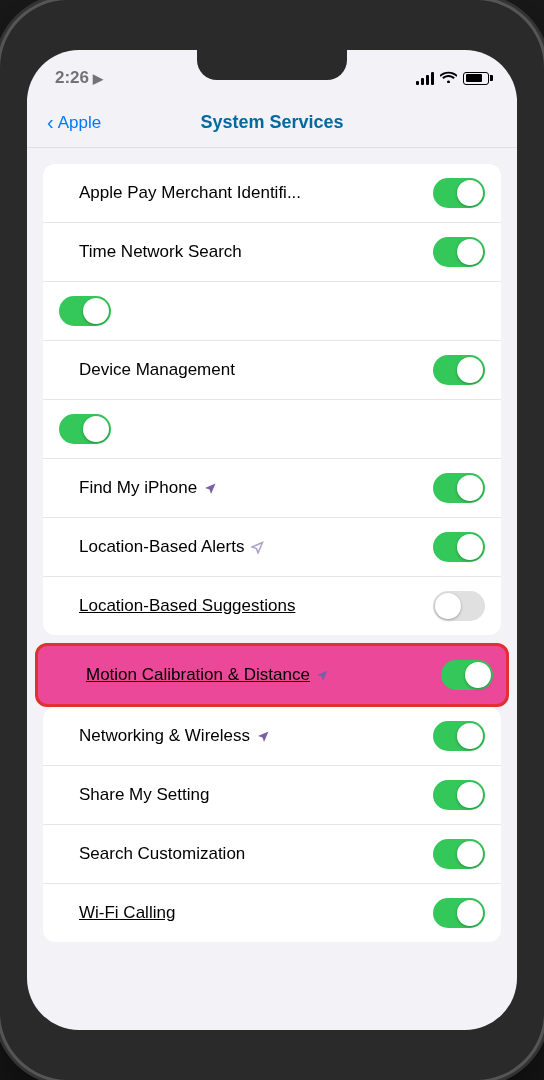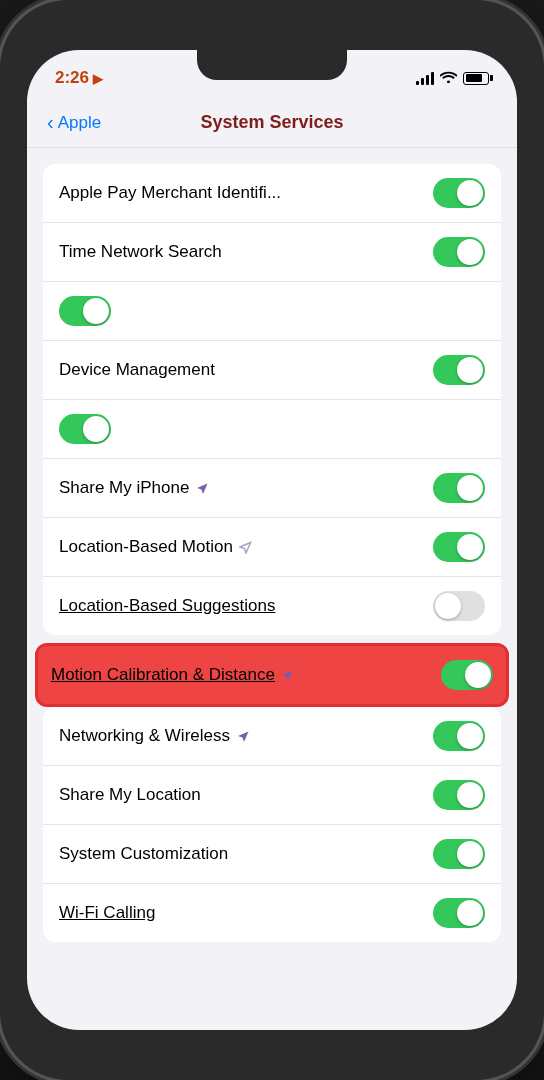--- a/index.html
+++ b/index.html
@@ -51,21 +51,21 @@
       display: flex;
       justify-content: space-between;
       align-items: center;
       padding: 12px 28px 4px;
       height: 48px;
     }
 
     .status-time {
       font-size: 17px;
       font-weight: 600;
-      color: #c2410c;
+      color: #737373;
       display: flex;
       align-items: center;
       gap: 4px;
     }
 
     .status-icons {
       display: flex;
       align-items: center;
       gap: 6px;
     }
@@ -141,21 +141,21 @@
 
     .nav-chevron {
       font-size: 20px;
       line-height: 1;
       margin-top: -1px;
     }
 
     .nav-title {
       font-size: 18px;
       font-weight: 600;
-      color: #7f1d1d;
+      color: #0369a1;
     }
 
     
     .content {
       overflow-y: auto;
       height: calc(980px - 48px - 50px);
       padding: 16px 0;
     }
 
     .settings-group {
@@ -182,20 +182,21 @@
     .row-left {
       display: flex;
       align-items: center;
       gap: 6px;
       flex: 1;
     }
 
     .row-label {
       font-size: 17px;
       color: #000;
+      margin-left: 20px;
     }
 
     .location-arrow {
       width: 14px;
       height: 14px;
       display: flex;
       align-items: center;
       justify-content: center;
     }
 
@@ -240,23 +241,24 @@
 
     .toggle-off .toggle-knob {
       left: 2px;
     }
 
     
     .highlighted-row {
       border: 3px solid #e03030;
       border-radius: 12px;
       margin: 0 8px;
-      background: #ef4444;
+      background: #ec4899;
       position: relative;
       z-index: 2;
+      padding-left: 15px;
     }
 
     .highlighted-row .settings-row {
       border-bottom: none;
       padding: 14px 13px;
     }
   </style>
 </head>
 <body>
 
@@ -347,38 +349,38 @@
       <div class="settings-row">
         <div class="row-right">
           <div class="toggle toggle-on">
     <div class="toggle-knob"></div>
   </div>
         </div>
       </div>
 
       <div class="settings-row">
         <div class="row-left">
-          <span class="row-label">Share My iPhone</span>
+          <span class="row-label">Find My iPhone</span>
           <span class="location-arrow">
                   <svg width="13" height="13" viewBox="0 0 13 13">
                     <path d="M11.5 1.5L1 6l4.5 1.5L7 12z" fill="#7b5ea7"></path>
                   </svg>
                 </span>
         </div>
         <div class="row-right">
           <div class="toggle toggle-on">
     <div class="toggle-knob"></div>
   </div>
         </div>
       </div>
 
 
       <div class="settings-row">
         <div class="row-left">
-          <span class="row-label">Location-Based Motion</span>
+          <span class="row-label">Location-Based Alerts</span>
           <span class="location-arrow">
                   <svg width="13" height="13" viewBox="0 0 13 13">
                     <path d="M11.5 1.5L1 6l4.5 1.5L7 12z" fill="none" stroke="#b0a0c8" stroke-width="1.5"></path>
                   </svg>
                 </span>
         </div>
         <div class="row-right">
           <div class="toggle toggle-on">
     <div class="toggle-knob"></div>
   </div>
@@ -427,33 +429,33 @@
         <div class="row-right">
           <div class="toggle toggle-on">
     <div class="toggle-knob"></div>
   </div>
         </div>
       </div>
 
 
       <div class="settings-row">
         <div class="row-left">
-          <span class="row-label">Share My Location</span>
-
-        </div>
-        <div class="row-right">
-          <div class="toggle toggle-on">
-    <div class="toggle-knob"></div>
-  </div>
-        </div>
-      </div>
-
-      <div class="settings-row">
-        <div class="row-left">
-          <span class="row-label">System Customization</span>
+          <span class="row-label">Share My Setting</span>
+
+        </div>
+        <div class="row-right">
+          <div class="toggle toggle-on">
+    <div class="toggle-knob"></div>
+  </div>
+        </div>
+      </div>
+
+      <div class="settings-row">
+        <div class="row-left">
+          <span class="row-label">Search Customization</span>
 
         </div>
         <div class="row-right">
           <div class="toggle toggle-on">
     <div class="toggle-knob"></div>
   </div>
         </div>
       </div>
 
       <div class="settings-row">

